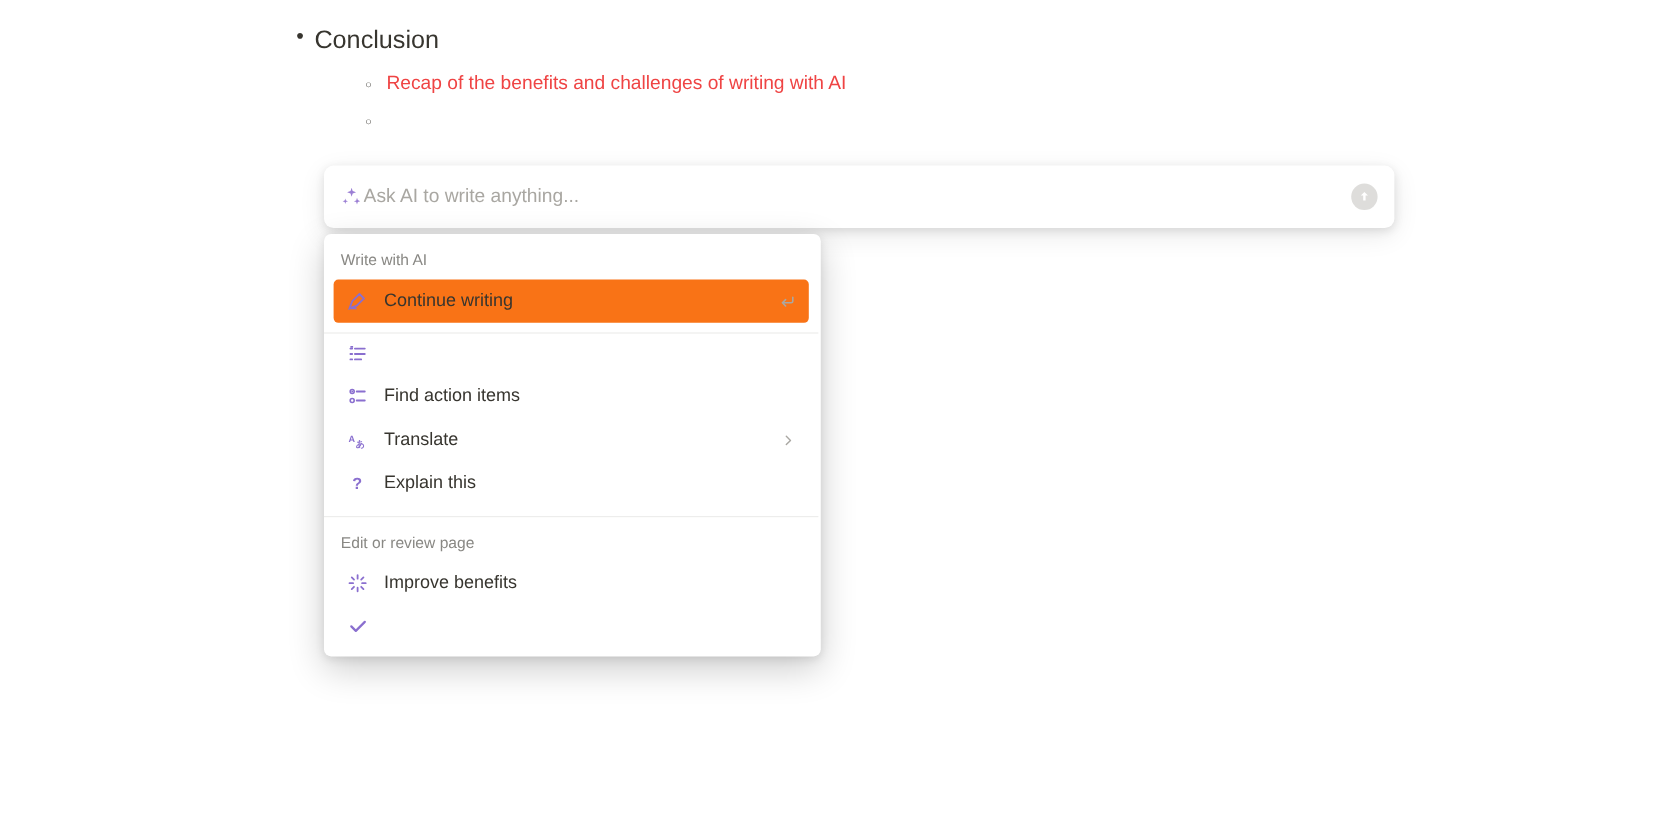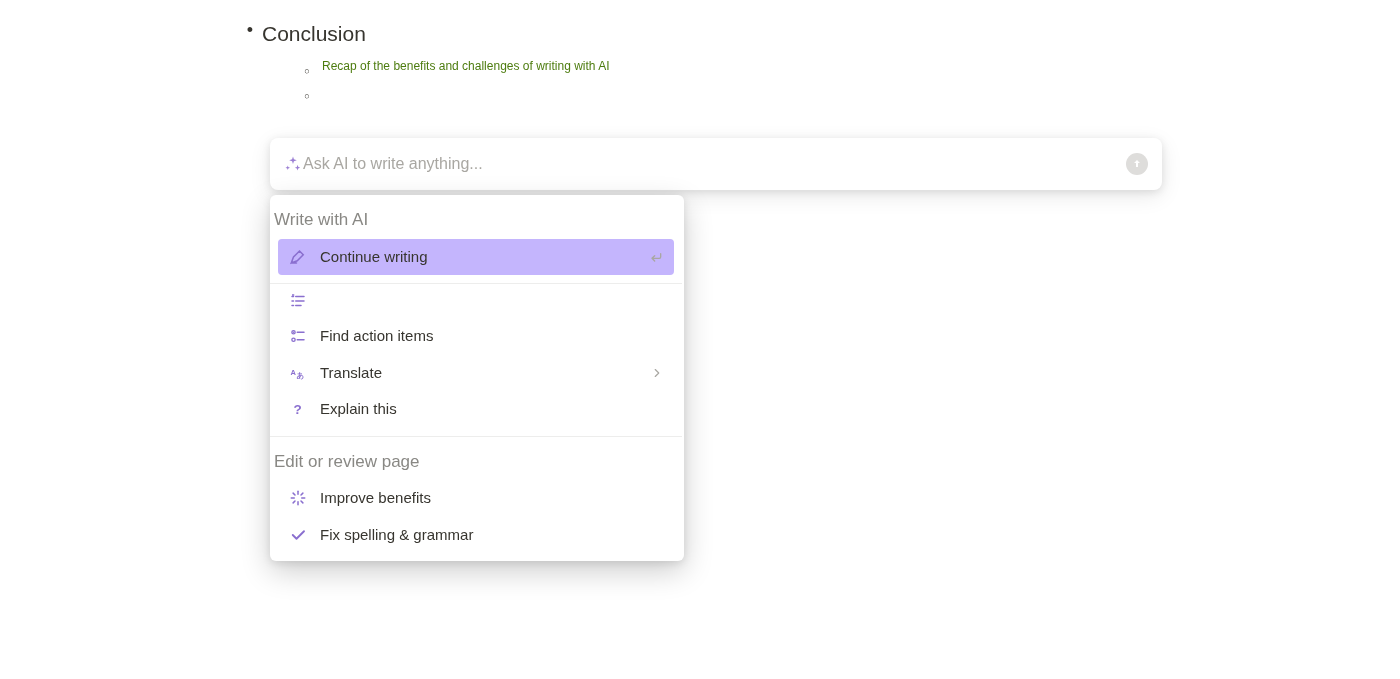--- a/index.html
+++ b/index.html
@@ -52,22 +52,22 @@
       font-size: 10px;
       color: #37352f;
       line-height: 1;
       padding-top: 9px;
     }
     .sub-bullet-dot::before {
       content: "○";
       font-size: 9px;
     }
     .sub-bullet-text {
-      font-size: 12px;
-      color: #4d7c0f;
+      font-size: 16px;
+      color: #ef4444;
       line-height: 1.6;
     }
 
     .ask-ai-bar {
       position: absolute;
       top: 138px;
       left: 270px;
       width: 892px;
       height: 52px;
       background: #ffffff;
@@ -125,45 +125,45 @@
       width: 10px;
     }
     .menu-scroll::-webkit-scrollbar-thumb {
       background: #d8d7d4;
       border-radius: 5px;
     }
     .menu-scroll::-webkit-scrollbar-track {
       background: transparent;
     }
     .menu-section-header {
-      font-size: 17px;
+      font-size: 13px;
       color: #898884;
       font-weight: 500;
-      padding: 12px 4px 6px;
+      padding: 12px 14px 6px;
     }
     .menu-items {
       padding: 0 8px 8px;
     }
     .menu-section-divider {
       border: none;
       border-top: 1px solid #ededec;
       margin: 0;
     }
     .menu-item {
       display: flex;
       align-items: center;
       gap: 12px;
       padding: 7px 10px;
       border-radius: 4px;
       font-size: 15px;
       color: #37352f;
       cursor: pointer;
     }
     .menu-item:hover, .menu-item.selected {
-      background: #c4b5fd;
+      background: #f97316;
     }
     .menu-item .mi-icon {
       width: 20px;
       height: 20px;
       display: flex;
       align-items: center;
       justify-content: center;
       flex: none;
       color: #8a6fcf;
     }
@@ -303,18 +303,17 @@
           </svg>
         </span>
         <span class="mi-label">Improve benefits</span>
       </div>
       <div class="menu-item">
         <span class="mi-icon">
           <svg viewBox="0 0 24 24" width="18" height="18">
             <path fill="none" stroke="#8a6fcf" stroke-width="2.5" stroke-linecap="round" stroke-linejoin="round" d="M5 12l5 5L20 7"></path>
           </svg>
         </span>
-        <span class="mi-label">Fix spelling &amp; grammar</span>
       </div>
     </div>
 
   </div>
 </div>
 
 </body></html>

